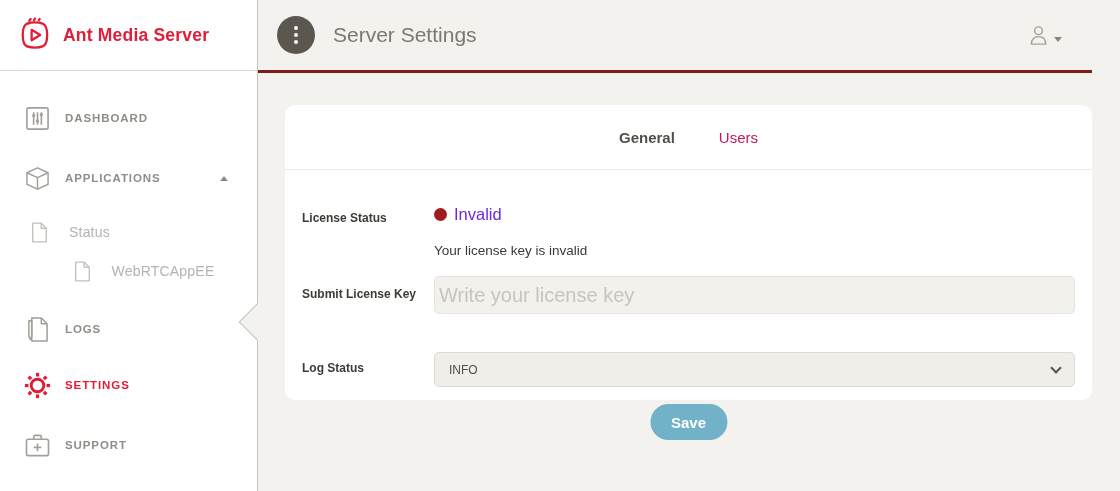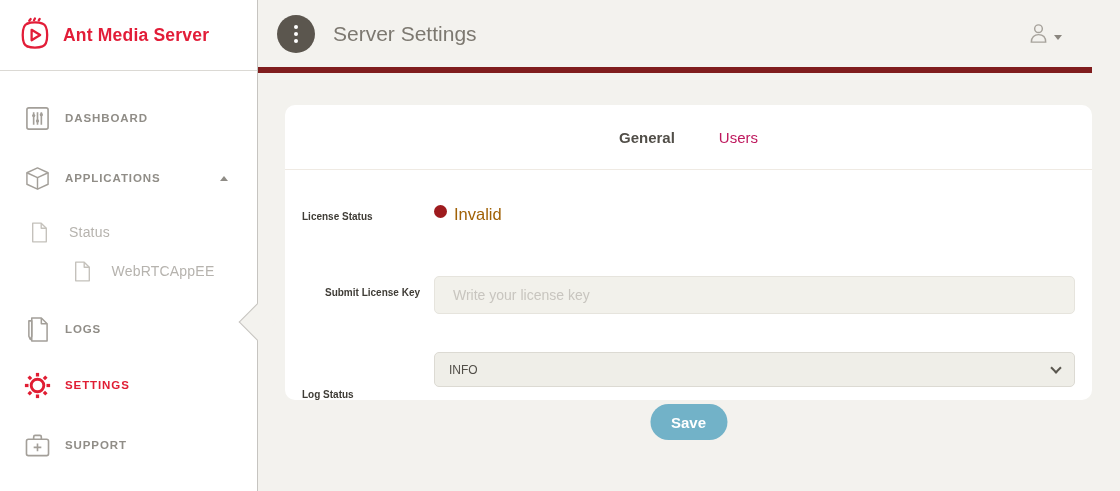--- a/index.html
+++ b/index.html
@@ -53,21 +53,21 @@
   .notch {
     position:absolute; left:244px; top:309px; width:26px; height:26px;
     background:#f3f2ee; transform:rotate(45deg);
     border-left:1px solid #c6c4c0; border-bottom:1px solid #c6c4c0;
     z-index:3;
   }
 
   
   .main-header {
     position:absolute; left:258px; top:0; width:834px; height:73px;
-    background:#f3f2ee; border-bottom:6px solid #7f1d1d;
+    background:#f3f2ee; border-bottom:3px solid #7f1d1d;
     display:flex; align-items:center; padding:0 30px 0 19px;
   }
   .kebab-btn {
     width:38px; height:38px; border-radius:50%; background:#5b564e; border:none;
     display:flex; flex-direction:column; align-items:center; justify-content:center;
     gap:3px; cursor:pointer;
   }
   .kebab-btn i { width:4px; height:4px; border-radius:50%; background:#ffffff; }
   .page-title { margin-left:18px; font-size:21px; font-weight:500; color:#7c7870; }
   .user-menu {
@@ -86,41 +86,40 @@
   }
   .tab-row {
     height:65px; display:flex; justify-content:center; align-items:center; gap:44px;
     border-bottom:1px solid #efeae3;
   }
   .tab { font-size:15px; color:#be185d; cursor:pointer; background:none; border:none;
          font-family:inherit; }
   .tab.active { color:#514e48; font-weight:700; }
 
   .flabel {
-    position:absolute; left:17px; font-size:10px; font-weight:700; color:#3f3c36;
+    position:absolute; left:17px; font-size:12px; font-weight:700; color:#3f3c36;
     line-height:1.55;
-    text-align:right;
   }
   .lbl-license { top:104px; }
   .lbl-submit  { top:180px; width:118px; }
-  .lbl-log     { top:254px;margin-top:28px; }
+  .lbl-log     { top:254px; }
 
   .license-value {
-    position:absolute; left:149px; top:100px; display:flex; align-items:flex-start; gap:7px;
-    font-size:16.5px; color:#a16207;
+    position:absolute; left:149px; top:100px; display:flex; align-items:center; gap:7px;
+    font-size:16.5px; color:#6d28d9;
   }
   .status-dot { width:13px; height:13px; border-radius:50%; }
   .license-detail {
     position:absolute; left:149px; top:138px; font-size:13.5px; color:#3b3935;
   }
 
   .license-input {
     position:absolute; left:149px; top:171px; width:641px; height:38px;
     background:#f2f1eb; border:1px solid #e6e4dd; border-radius:5px;
-    padding:0 18px; font-size:14px; color:#55524c; font-family:inherit; outline:none;
+    padding:0 4px; font-size:20px; color:#55524c; font-family:inherit; outline:none;
   }
   .license-input::placeholder { color:#c8c5bf; }
 
   .log-select {
     position:absolute; left:149px; top:247px; width:641px; height:35px;
     background:#efeee8; border:1px solid #dcdad3; border-radius:5px;
     display:flex; align-items:center; justify-content:space-between;
     padding:0 14px; font-size:12px; color:#514e48; cursor:pointer;
   }
   .chevron-down {
@@ -265,20 +264,21 @@
   <div class="tab-row">
     <button class="tab active">General</button>
     <button class="tab">Users</button>
   </div>
 
   <div class="flabel lbl-license">License Status</div>
   <div class="license-value">
     <span class="status-dot" style="background:#9e1b1e;"></span>
     <span>Invalid</span>
   </div>
+  <div class="license-detail">Your license key is invalid</div>
 
   <div class="flabel lbl-submit">Submit License Key</div>
   <input class="license-input" type="text" placeholder="Write your license key" style="">
 
   <div class="flabel lbl-log">Log Status</div>
   <div class="log-select">
     <span>INFO</span>
     <span class="chevron-down"></span>
   </div>
 

